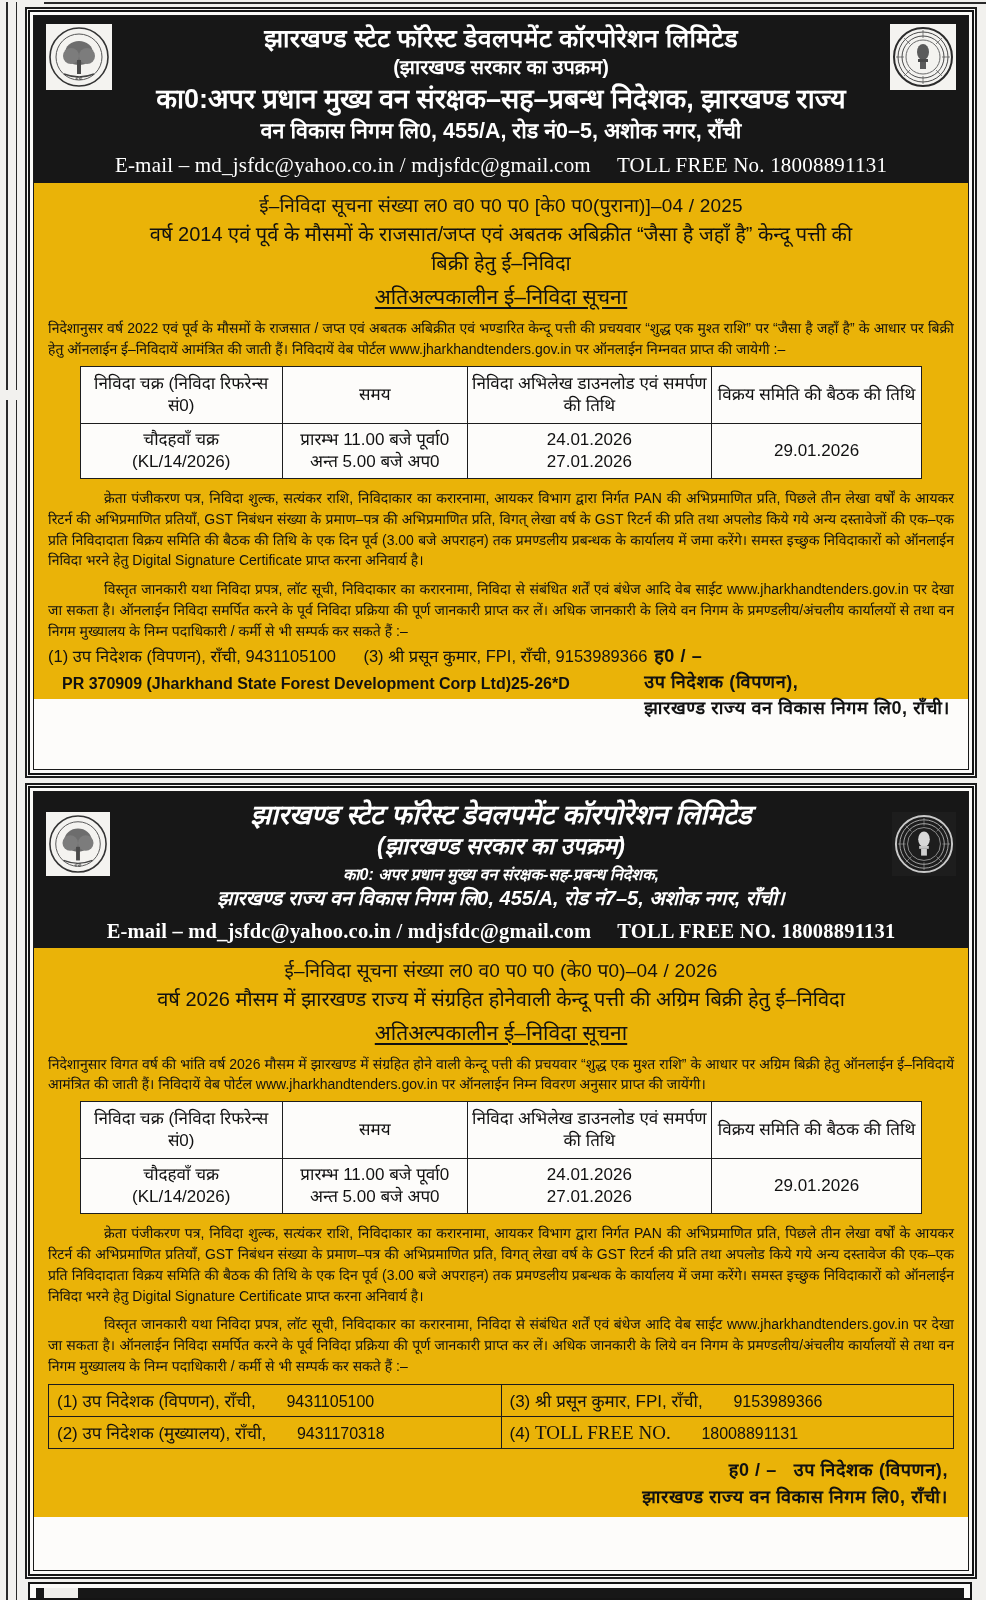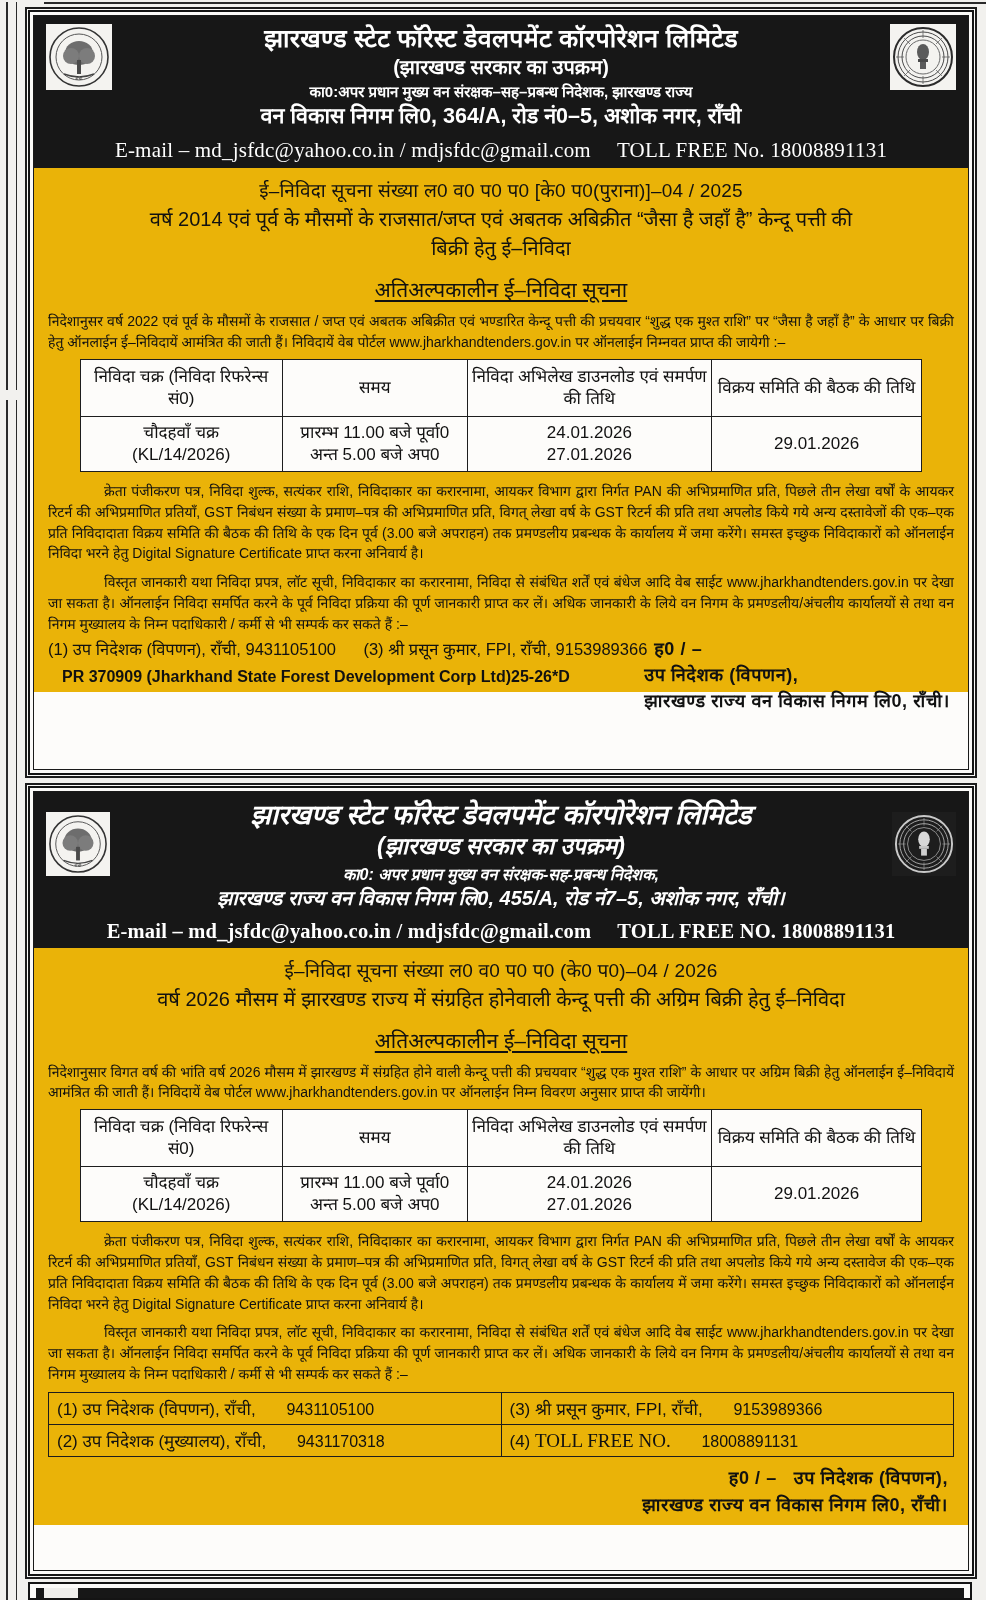--- a/index.html
+++ b/index.html
@@ -72,21 +72,21 @@
   .m-line2 {
     font-family: "Liberation Sans", "DejaVu Sans", sans-serif;
     font-weight: bold;
     font-size: 20px;
     line-height: 1.2;
     margin: 2px 90px 0 90px;
   }
   .m-line3 {
     font-family: "Liberation Sans", "DejaVu Sans", sans-serif;
     font-weight: bold;
-    font-size: 15px;
+    font-size: 27px;
     line-height: 1.25;
     margin: 4px 4px 0 4px;
   }
   .m-line4 {
     font-family: "Liberation Sans", "DejaVu Sans", sans-serif;
     font-weight: bold;
     font-size: 21.5px;
     line-height: 1.25;
     margin: 1px 4px 2px 4px;
   }
@@ -125,21 +125,21 @@
     letter-spacing: .2px;
   }
   .subject {
     font-size: 20px;
     line-height: 1.3;
     margin-top: 3px;
     padding: 0 8px;
   }
   .subhead {
     font-size: 21px;
-    margin-top: 14px;
+    margin-top: 6px;
     margin-bottom: 3px;
     text-decoration: underline;
     text-underline-offset: 3px;
     font-weight: normal;
   }
 
   p.para {
     font-family: "Liberation Sans", "DejaVu Sans", sans-serif;
     font-size: 14px;
     line-height: 1.48;
@@ -292,21 +292,21 @@
             </g>
             <ellipse cx="31" cy="26" rx="6" ry="8" fill="#5b5b5b"></ellipse>
             <rect x="26" y="33" width="10" height="3" fill="#4a4a4a"></rect>
             <rect x="28" y="36" width="6" height="7" fill="#5b5b5b"></rect>
           </svg>
         </div>
 
         <div class="m-line1">झारखण्ड स्टेट फॉरेस्ट डेवलपमेंट कॉरपोरेशन लिमिटेड</div>
         <div class="m-line2">(झारखण्ड सरकार का उपक्रम)</div>
         <div class="m-line3">का0:अपर प्रधान मुख्य वन संरक्षक–सह–प्रबन्ध निदेशक, झारखण्ड राज्य</div>
-        <div class="m-line4">वन विकास निगम लि0, 364/A, रोड नं0–5, अशोक नगर, राँची</div>
+        <div class="m-line4">वन विकास निगम लि0, 455/A, रोड नं0–5, अशोक नगर, राँची</div>
       </div>
 
       <div class="email-bar">
         <span>E-mail – md_jsfdc@yahoo.co.in / mdjsfdc@gmail.com</span><span class="tollfree">TOLL FREE No. 18008891131</span>
       </div>
 
       <div class="body">
         <div class="ctr hi ref-no">ई–निविदा सूचना संख्या ल0 व0 प0 प0 [के0 प0(पुराना)]–04 / 2025</div>
         <div class="ctr hi subject">वर्ष 2014 एवं पूर्व के मौसमों के राजसात/जप्त एवं अबतक अबिक्रीत “जैसा है जहाँ है” केन्दू पत्ती की</div>
         <div class="ctr hi subject">बिक्री हेतु ई–निविदा</div>

